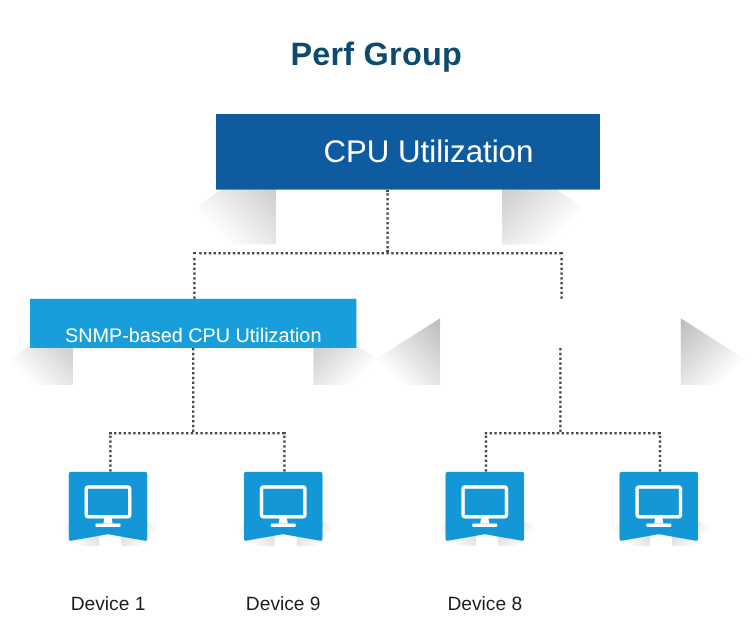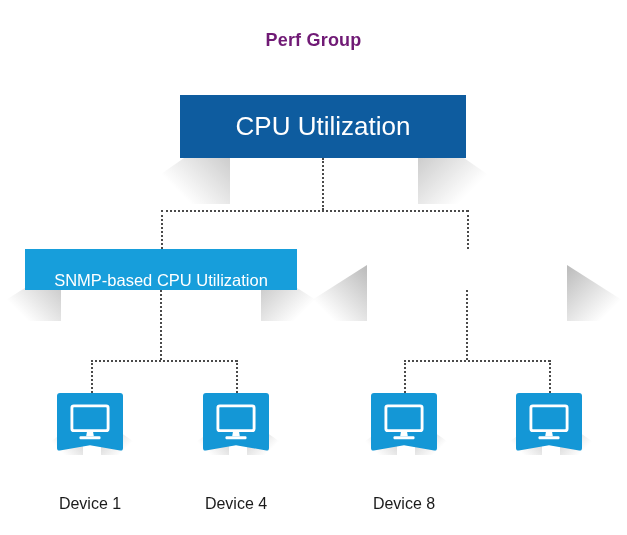--- a/index.html
+++ b/index.html
@@ -3,29 +3,29 @@
 <meta charset="utf-8">
 <style>
   html, body { margin:0; padding:0; background:#ffffff; }
   .canvas {
     position:relative; width:627px; height:535px; background:#ffffff;
     overflow:hidden; font-family:"Liberation Sans", sans-serif;
   }
 
   .title {
     position:absolute; top:30px; left:0; width:100%; text-align:center;
-    font-size:18px; font-weight:700; color:#701a75; letter-spacing:.2px;
+    font-size:27px; font-weight:700; color:#0c4a6e; letter-spacing:.2px;
     z-index:4;
   }
 
   .box {
     position:absolute; display:flex; align-items:center; justify-content:center;
     color:#ffffff; z-index:3; text-align:center;
   }
-  .root-box  { left:180px; top:95px;  width:286px; height:63px; background:var(--root-box,#0e5c9f); font-size:26px; }
+  .root-box  { left:180px; top:95px;  width:286px; height:63px; background:var(--root-box,#0e5c9f); font-size:26px;padding-left:34px; }
   .group-box { top:249px; width:272px; height:41px; background:var(--group-box,#179edb); font-size:16.5px; }
   .group-snmp { left:25px;align-items:flex-end; }
   .group-wmi  { left:331px; }
 
   
   .dot { position:absolute; z-index:1; }
   .v { width:0; border-left:2px dotted var(--connector,#4a4a4a); }
   .h { height:0; border-top:2px dotted var(--connector,#4a4a4a); }
 
   
@@ -121,16 +121,16 @@
   </div>
   <div class="device-icon" style="left:516px;">
     <svg viewBox="0 0 48 42" width="46" height="40">
       <rect x="5" y="4" width="38" height="26" rx="2" fill="none" stroke="#ffffff" stroke-width="3"></rect>
       <path d="M21 30 L27 30 L28 36 L20 36 Z" fill="#ffffff"></path>
       <rect x="13" y="36" width="22" height="3" rx="1" fill="#ffffff"></rect>
     </svg>
   </div>
 
   <div class="device-label" style="left:40px;">Device 1</div>
-  <div class="device-label" style="left:186px;">Device 4</div>
+  <div class="device-label" style="left:186px;">Device 9</div>
   <div class="device-label" style="left:354px;">Device 8</div>
 
 </div>
 
 </body></html>

